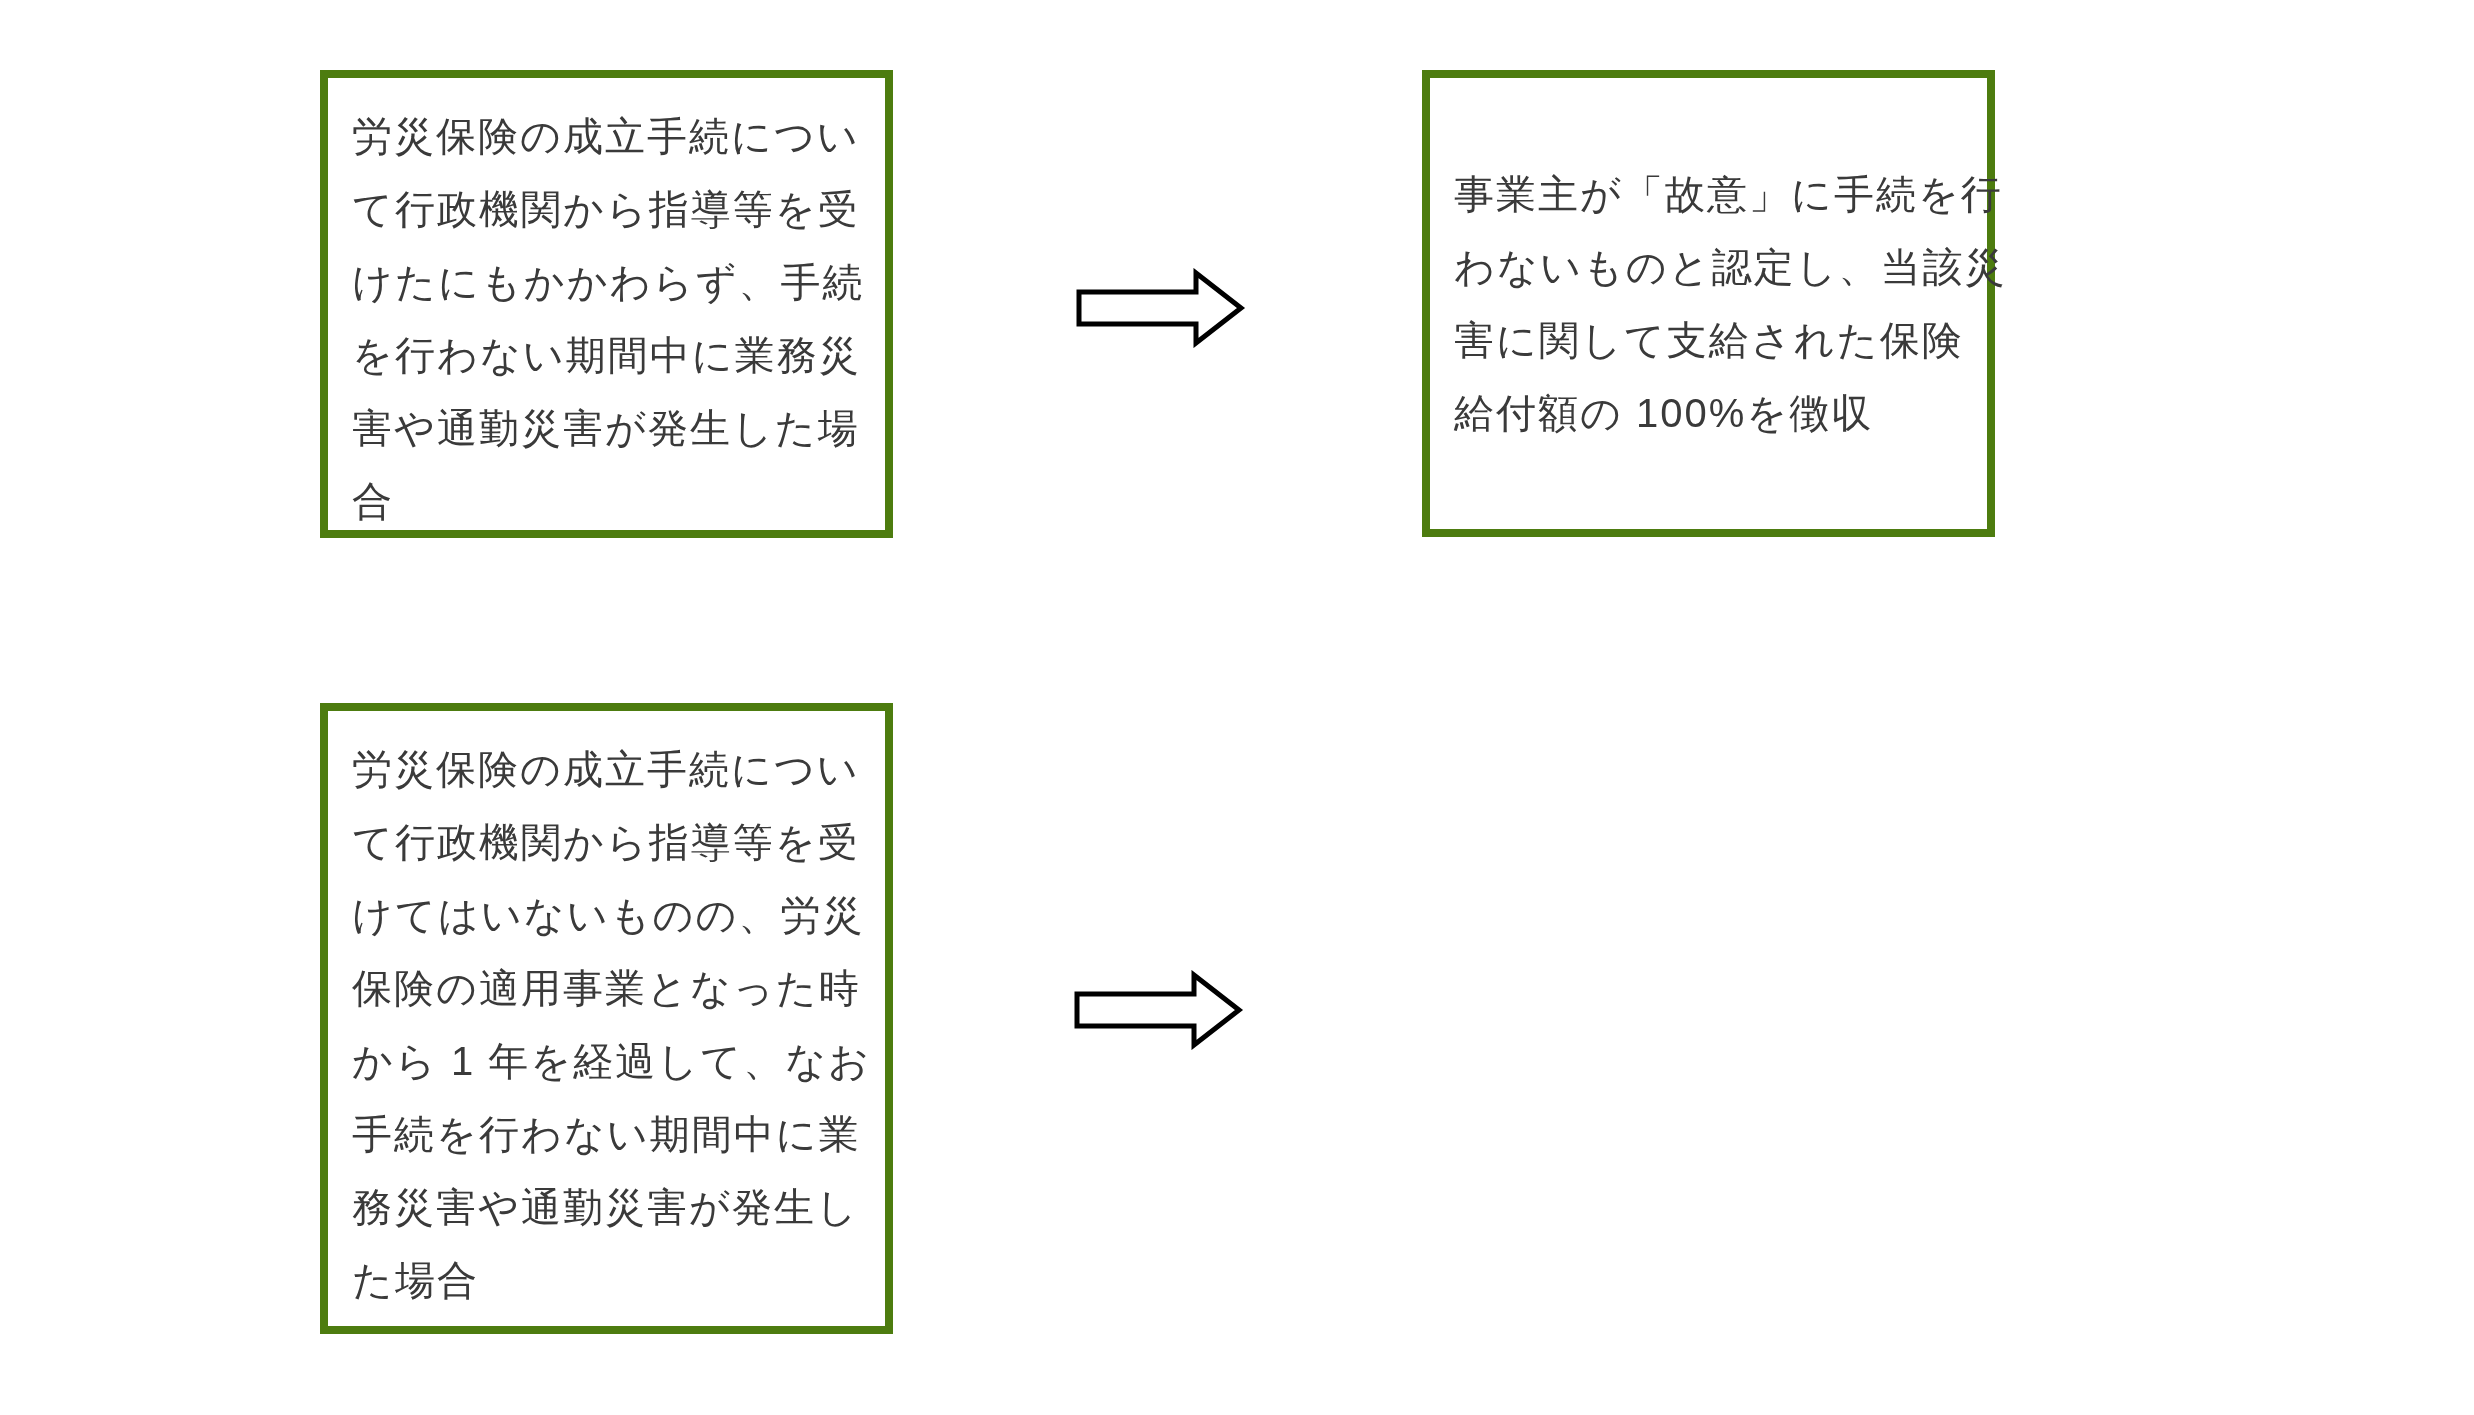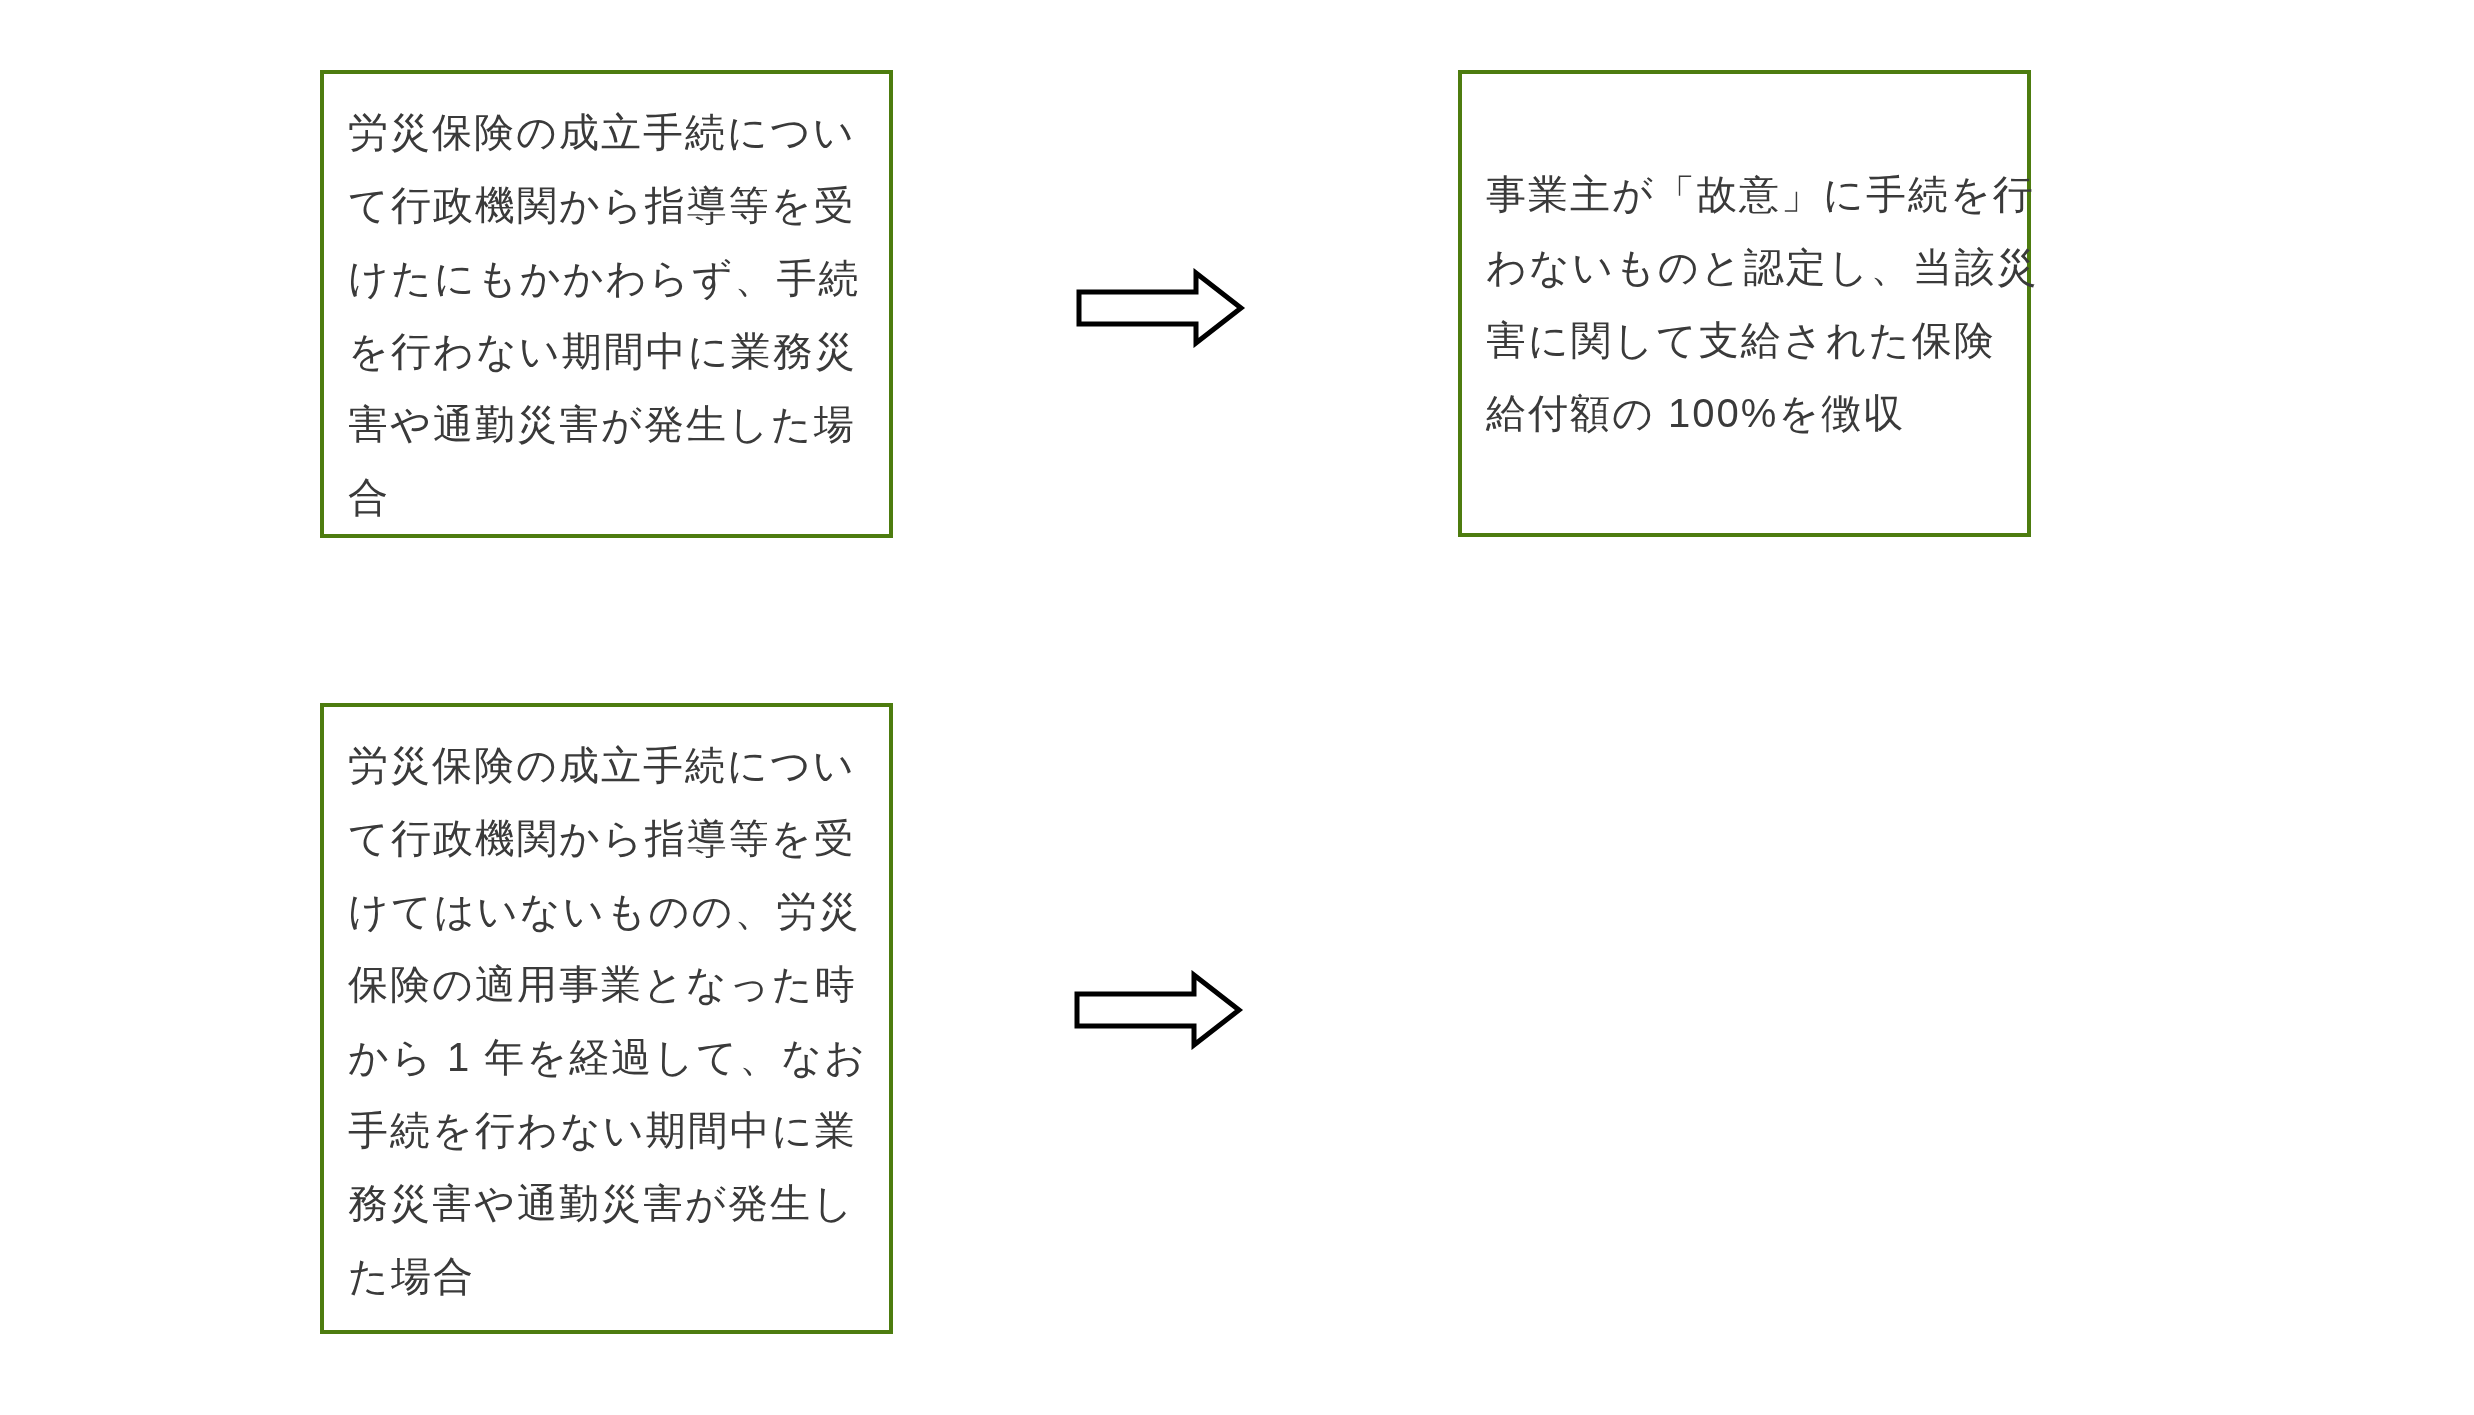--- a/index.html
+++ b/index.html
@@ -11,21 +11,21 @@
   .canvas {
     position: relative;
     width: 2474px;
     height: 1415px;
     background: #ffffff;
     overflow: hidden;
   }
   .flow-box {
     position: absolute;
     box-sizing: border-box;
-    border: 4px solid #4d7c0f;
+    border: 8px solid #4d7c0f;
     background: #ffffff;
     color: #3a3a3a;
     font-size: 40px;
     line-height: 73px;
     letter-spacing: 2px;
     white-space: pre;
     display: flex;
     flex-direction: column;
     overflow: visible;
   }
@@ -34,21 +34,21 @@
   }
   .top-aligned {
     justify-content: flex-start;
     padding: 22px 24px;
   }
   .center-aligned {
     justify-content: center;
     padding: 0 24px;
   }
   #box-condition-1 { left: 320px;  top: 70px;  width: 573px; height: 468px; }
-  #box-result-1    { left: 1422px; top: 70px;  width: 573px; height: 467px; margin-left: 36px; }
+  #box-result-1    { left: 1422px; top: 70px;  width: 573px; height: 467px; }
   #box-condition-2 { left: 320px;  top: 703px; width: 573px; height: 631px; }
   #box-result-2    { left: 1408px; top: 705px; width: 570px; height: 630px; }
   .arrow {
     position: absolute;
     width: 170px;
     height: 80px;
   }
   #arrow-1 { left: 1076px; top: 268px; }
   #arrow-2 { left: 1074px; top: 970px; }
 </style>

